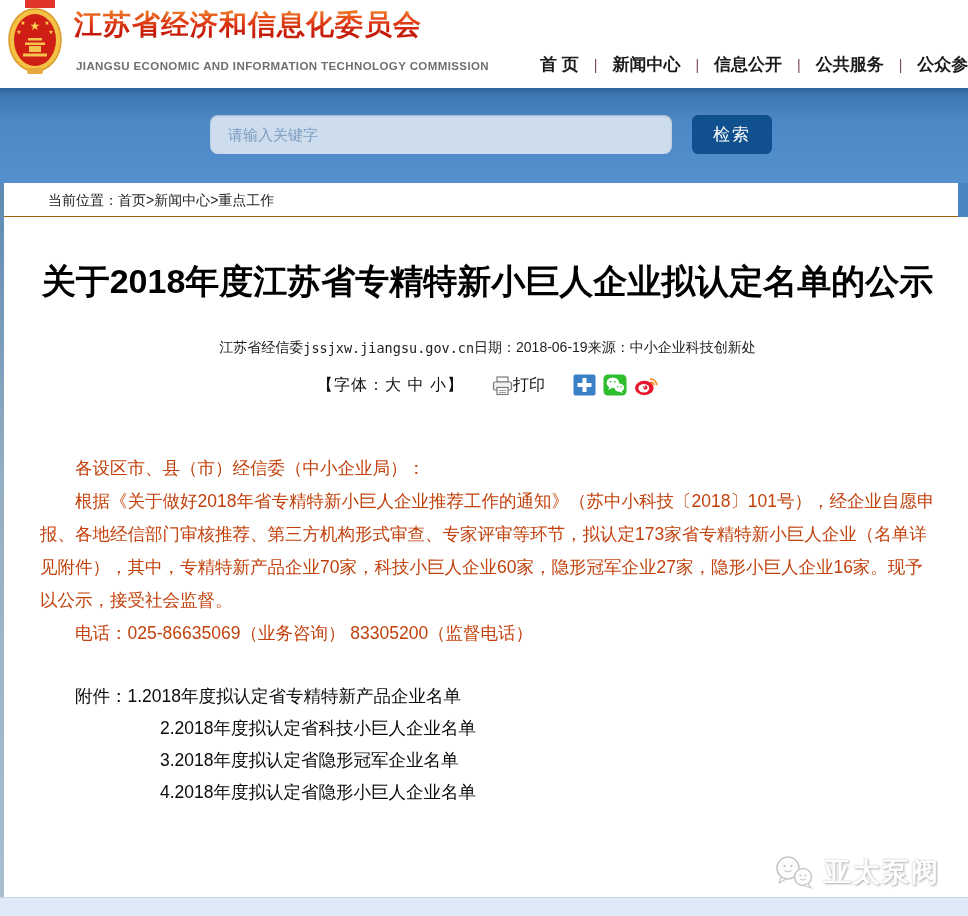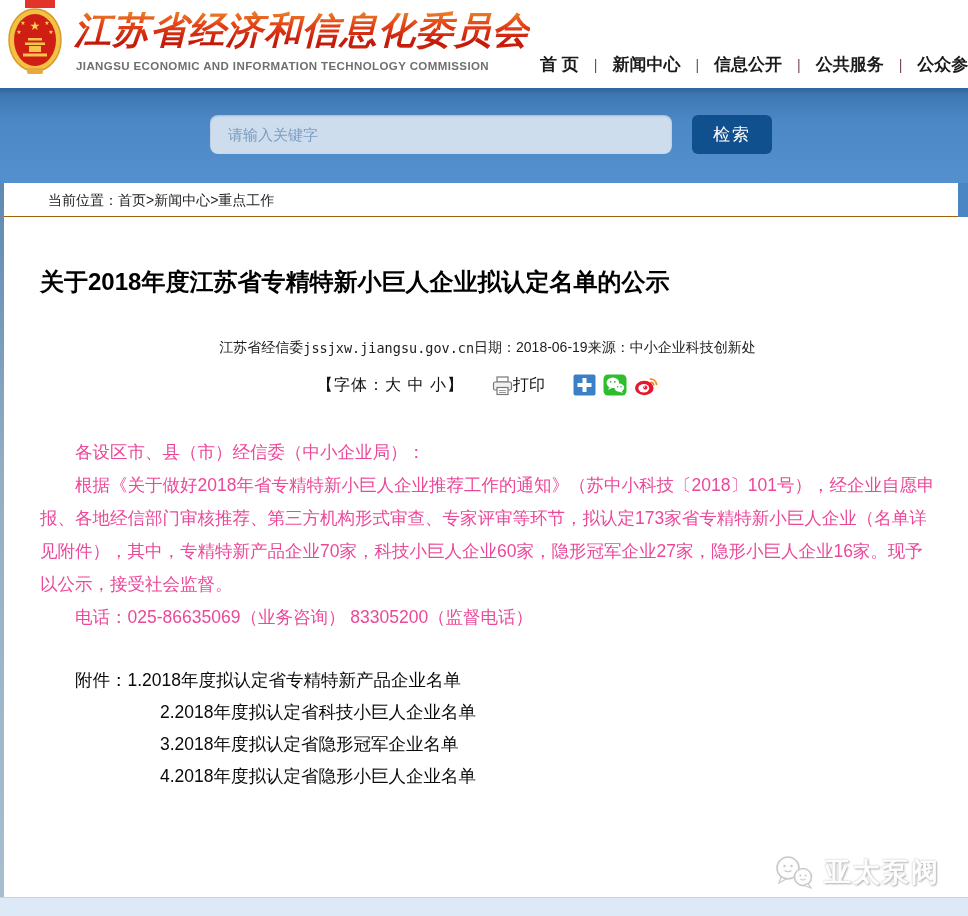--- a/index.html
+++ b/index.html
@@ -5,24 +5,24 @@
   * { margin:0; padding:0; box-sizing:border-box; }
   html,body { width:968px; height:916px; overflow:hidden; background:#fff;
               font-family:"Liberation Sans","DejaVu Sans",sans-serif; }
   body { position:relative; }
 
   
   .header { position:relative; height:88px; background:#fff; }
   .red-artifact { position:absolute; left:25px; top:0; width:30px; height:8px; background:#e2342b; }
   .emblem { position:absolute; left:8px; top:6px; width:54px; height:70px; cursor:pointer; }
   .site-title {
-    position:absolute; left:74px; top:6px; font-size:37px; font-weight:bold; letter-spacing:1px;
+    position:absolute; left:74px; top:6px; font-size:28px; font-weight:bold; letter-spacing:1px;
     background:linear-gradient(180deg,#f09a2e 0%,#e34318 38%,#c3170a 75%,#d8430f 100%);
     -webkit-background-clip:text; background-clip:text; color:#c8180a; -webkit-text-fill-color:transparent;
-    white-space:nowrap; cursor:pointer;font-style:italic;
+    white-space:nowrap; cursor:pointer;
   }
   .site-subtitle { position:absolute; left:76px; top:60px; font-size:11.5px; font-weight:600;
     color:#6f6f6f; letter-spacing:0.4px; white-space:nowrap; }
   .top-nav { position:absolute; left:540px; top:53px; display:flex; align-items:center; gap:15px;
     font-size:17px; font-weight:bold; color:#1a1a1a; white-space:nowrap; }
   .top-nav .sep { color:#7a4a58; font-size:14px; font-weight:normal; }
   .top-nav .nav-item { cursor:pointer; }
 
   
   .banner { position:relative; height:95px;
@@ -39,33 +39,33 @@
   .breadcrumb-row { position:relative; height:34px; line-height:34px; padding-left:48px;
     font-size:14px; color:#222; border-bottom:1px solid #a16207; background:#fff; }
   .breadcrumb-path { cursor:pointer; }
   .right-notch { position:absolute; right:0; top:0; width:10px; height:34px; background:#4a86c4; }
 
   .left-strip { position:absolute; left:0; top:183px; width:4px; height:733px;
     background:linear-gradient(180deg,#5d89b2 0%,#94aec3 40%,#a9bfd0 100%); }
 
   
   .main { position:relative; padding:0 33px 0 40px; }
-  .article-title { margin-top:38px; font-size:24px; font-weight:bold;
+  .article-title { margin-top:38px; text-align:center; font-size:34px; font-weight:bold;
     color:#000; line-height:53px; }
   .meta-row { margin-top:31px; display:flex; justify-content:center; align-items:center; 
     font-size:14px; color:#1c1c1c; }
   .meta-url { font-family:"DejaVu Sans Mono","Liberation Mono",monospace; font-size:13.5px; }
   .controls-row { margin-top:17px; display:flex; justify-content:center; align-items:center; gap:28px;
     font-size:16px; color:#111; }
   .print-ctl { display:flex; align-items:flex-end; cursor:pointer; }
   .share-icons { display:flex; align-items:center; gap:7px; }
   .share-icons svg { cursor:pointer; }
   .fontsize-ctl { cursor:pointer; letter-spacing:1px; }
 
-  .article-body { margin-top:40px; font-size:17.5px; line-height:33px; color:#ec4899; }
+  .article-body { margin-top:56px; font-size:17.5px; line-height:33px; color:#c2410c; }
   .article-body p { text-indent:2em; }
 
   .attachments { margin-top:30px; font-size:17.5px; line-height:32px; color:#0a0a0a; }
   .attach-line1 { text-indent:2em; cursor:pointer; }
   .attach-line { padding-left:120px; cursor:pointer; }
 
   
   .watermark { position:absolute; right:28px; bottom:26px; display:flex; align-items:center; gap:8px; }
   .watermark-label { font-size:27px; font-weight:bold; color:#fdfdfd;
     text-shadow:0 0 1px #cfcfcf, 1px 1px 2px #ababab, -1px -1px 1px #f2f2f2; letter-spacing:2px; }

